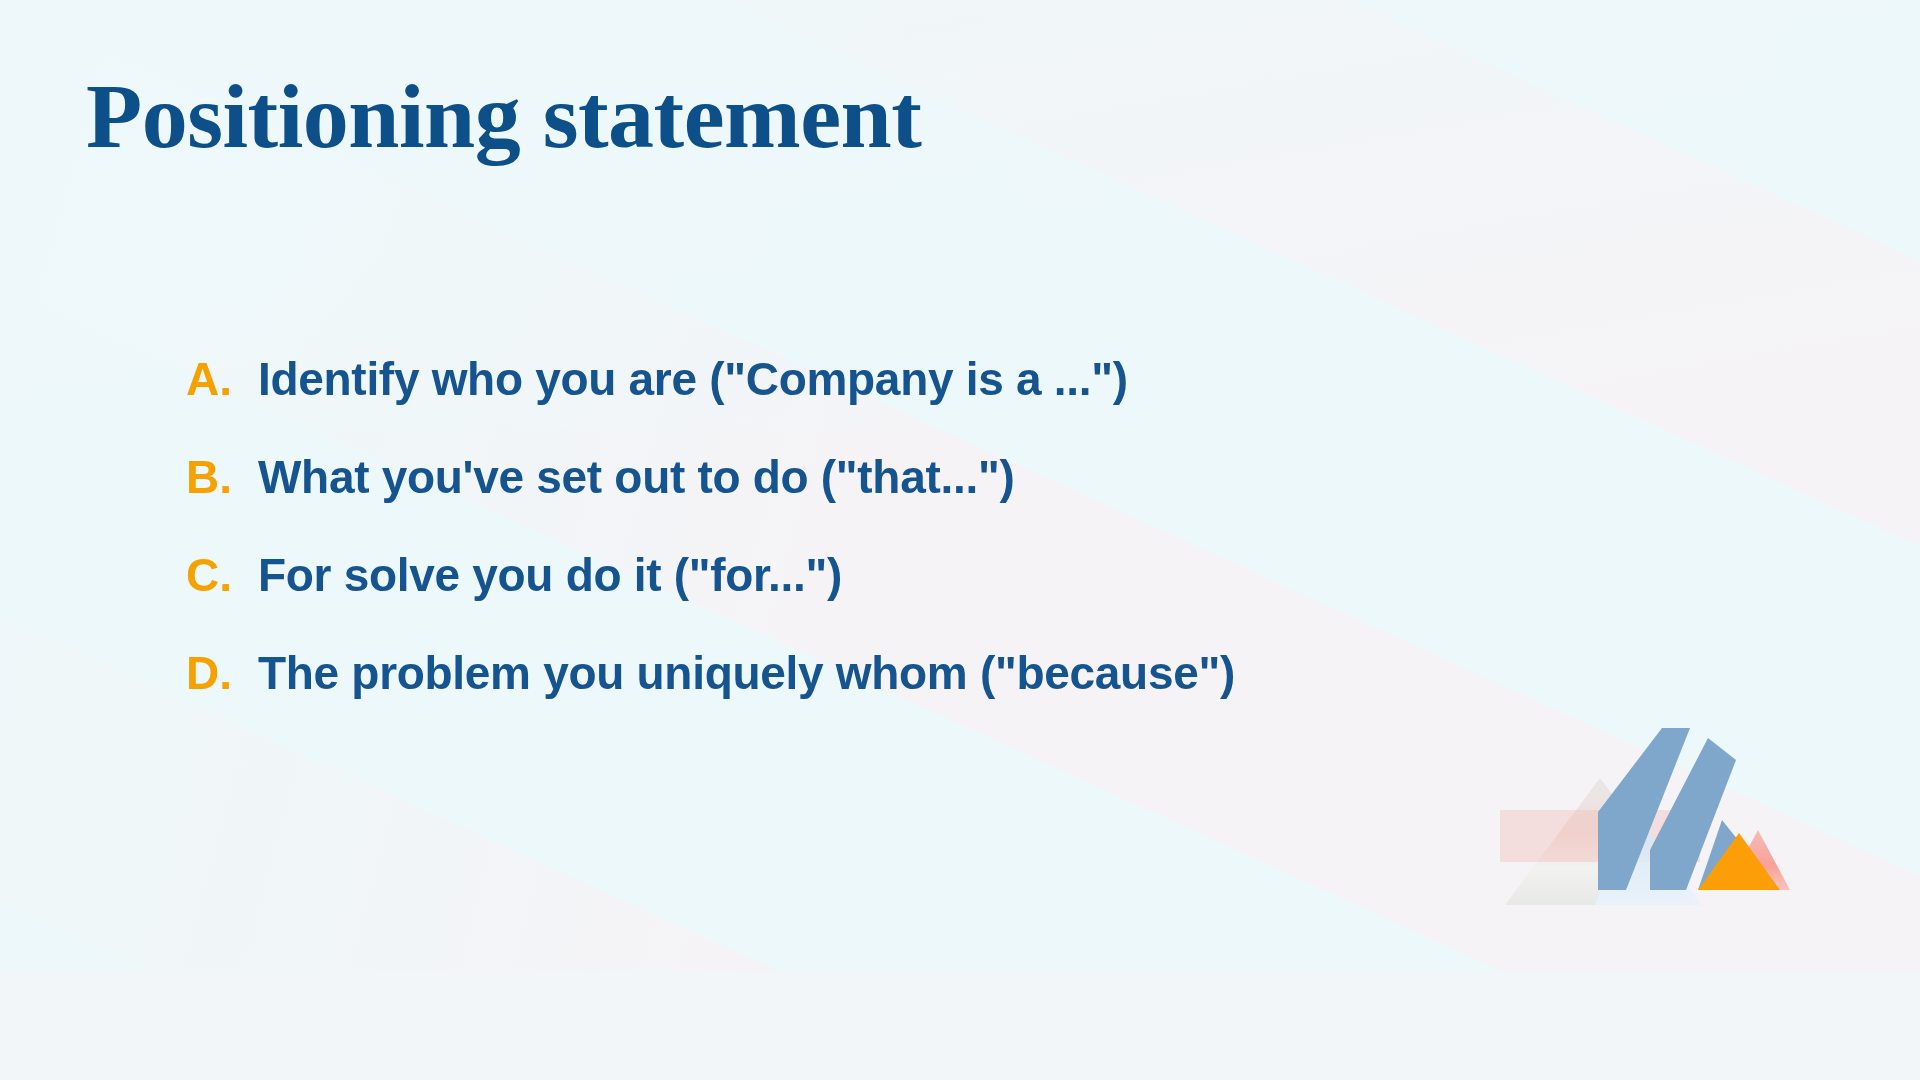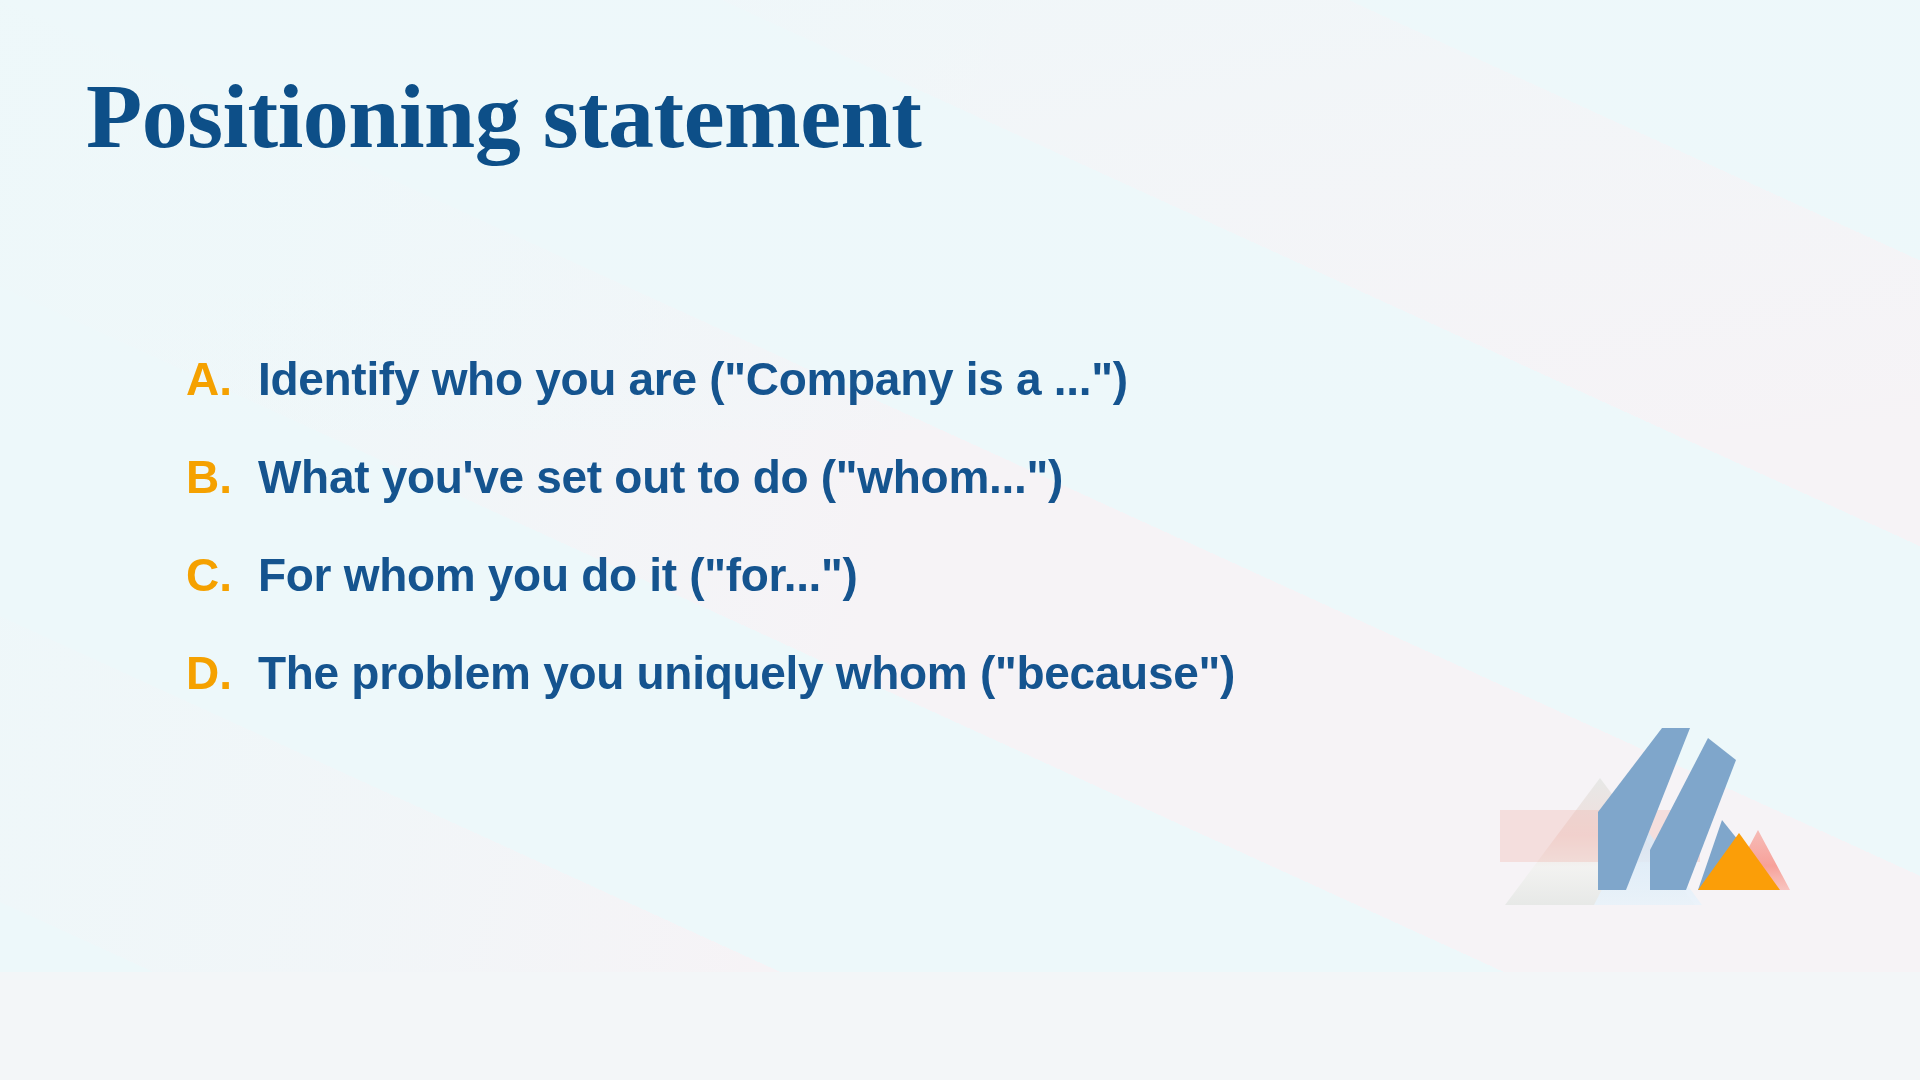--- a/index.html
+++ b/index.html
@@ -120,26 +120,26 @@
 
   <div class="list">
 
     <div class="list-item">
       <span class="marker">A.</span>
       <span class="item-text">Identify who you are ("Company is a ...")</span>
     </div>
 
     <div class="list-item">
       <span class="marker">B.</span>
-      <span class="item-text">What you've set out to do ("whom...")</span>
+      <span class="item-text">What you've set out to do ("that...")</span>
     </div>
 
     <div class="list-item">
       <span class="marker">C.</span>
-      <span class="item-text">For whom you do it ("for...")</span>
+      <span class="item-text">For solve you do it ("for...")</span>
     </div>
 
     <div class="list-item">
       <span class="marker">D.</span>
       <span class="item-text">The problem you uniquely whom ("because")</span>
     </div>
 
   </div>
 
   <div class="logo">

